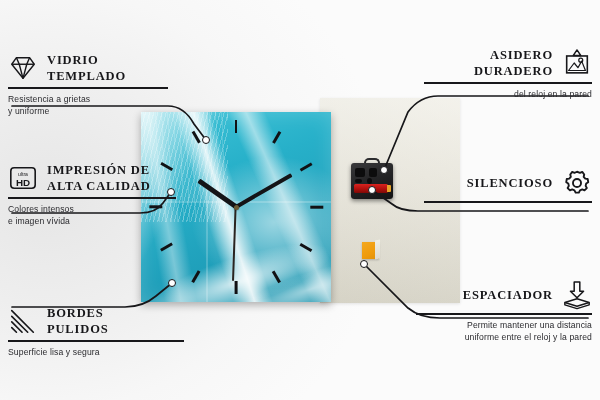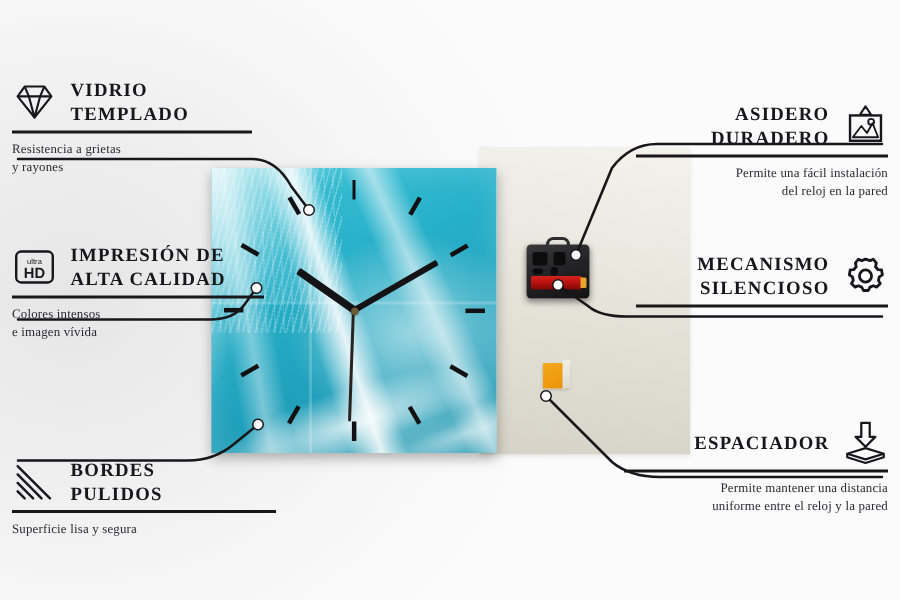--- a/index.html
+++ b/index.html
@@ -21,21 +21,21 @@
   .fhead { display:flex; align-items:center; gap:9px; }
   .feat.right .fhead { flex-direction:row-reverse; }
   .ficon { width:30px; height:30px; flex:0 0 30px; display:block; }
   .ftitle {
     font-family:"Liberation Serif", serif;
     font-size:12.5px; font-weight:700; color:#17171a;
     letter-spacing:.85px; line-height:1.28; text-transform:uppercase;
   }
   .frule { height:1.6px; background:#18181b; margin:3px 0 4px; }
   .fsub {
-    font-family:Liberation Serif, serif;
+    font-family:Liberation Sans, sans-serif;
     font-size:8.6px; color:#2a2a2e; line-height:1.4; letter-spacing:.12px;
   }
 
   
   .w-a .frule{ width:160px; }
   .w-b .frule{ width:168px; }
   .w-c .frule{ width:176px; }
   .feat.right .frule { margin-left:auto; }
 
   
@@ -225,21 +225,21 @@
         </g>
       </svg>
       <div class="ftitle">
         <div>VIDRIO</div>
         <div>TEMPLADO</div>
       </div>
     </div>
     <div class="frule"></div>
     <div class="fsub">
       <div>Resistencia a grietas</div>
-      <div>y rayones</div>
+      <div>y uniforme</div>
     </div>
   </div>
 
   <div class="feat left w-b" style="top:162px;">
     <div class="fhead">
       <svg class="ficon" viewBox="0 0 32 32">
         <rect x="3" y="5" width="26" height="22" rx="3.5" fill="none" stroke="#17171a" stroke-width="1.7"></rect>
         <text x="16" y="14.2" font-family="Liberation Sans, sans-serif" font-size="5.4" fill="#17171a" text-anchor="middle">ultra</text>
         <text x="16" y="24" font-family="Liberation Sans, sans-serif" font-size="10.5" font-weight="bold" fill="#17171a" text-anchor="middle">HD</text>
       </svg>
@@ -269,50 +269,48 @@
         <div>BORDES</div>
         <div>PULIDOS</div>
       </div>
     </div>
     <div class="frule"></div>
     <div class="fsub">
       <div>Superficie lisa y segura</div>
     </div>
   </div>
 
-  <div class="feat right w-b" style="top:68px;text-align:right;">
+  <div class="feat right w-b" style="top:47px;text-align:right;">
     <div class="fhead">
       <svg class="ficon" viewBox="0 0 32 32">
         <path d="M16,2 L12,8 H20 Z" fill="none" stroke="#17171a" stroke-width="1.5" stroke-linejoin="round"></path>
         <rect x="5" y="8.5" width="22" height="18" fill="none" stroke="#17171a" stroke-width="1.7"></rect>
         <path d="M7,24 L13,16 L17,21 L21,14 L25,24 Z" fill="none" stroke="#17171a" stroke-width="1.3" stroke-linejoin="round"></path>
         <circle cx="20" cy="13" r="2.1" fill="none" stroke="#17171a" stroke-width="1.3"></circle>
       </svg>
       <div class="ftitle">
         <div>ASIDERO</div>
         <div>DURADERO</div>
       </div>
     </div>
     <div class="frule"></div>
     <div class="fsub">
-      <div>Permite una fácil instalación</div>
       <div>del reloj en la pared</div>
     </div>
   </div>
 
   <div class="feat right w-b" style="top:168px;">
     <div class="fhead">
       <svg class="ficon" viewBox="0 0 32 32">
         <g fill="none" stroke="#17171a" stroke-width="2" stroke-linejoin="round">
           <path d="M16,4 l3.2,1.1 2.4,-1.0 2.1,2.8 -0.6,2.5 1.7,2.0 2.6,0.3 0.6,3.5 -2.2,1.4 -0.6,2.5 1.3,2.3 -2.5,2.5 -2.4,-1.0 -2.4,1.0 -1.2,2.4 -3.5,0 -1.2,-2.4 -2.4,-1.0 -2.4,1.0 -2.5,-2.5 1.3,-2.3 -0.6,-2.5 -2.2,-1.4 0.6,-3.5 2.6,-0.3 1.7,-2.0 -0.6,-2.5 2.1,-2.8 2.4,1.0 Z"></path>
           <circle cx="16" cy="16" r="4.3"></circle>
         </g>
       </svg>
       <div class="ftitle">
-        <div>MECANISMO</div>
         <div>SILENCIOSO</div>
       </div>
     </div>
     <div class="frule"></div>
   </div>
 
   <div class="feat right w-c" style="top:280px;">
     <div class="fhead">
       <svg class="ficon" viewBox="0 0 32 32">
         <path d="M13,2 H19 V12 H23 L16,19 L9,12 H13 Z" fill="none" stroke="#17171a" stroke-width="1.6" stroke-linejoin="round"></path>

